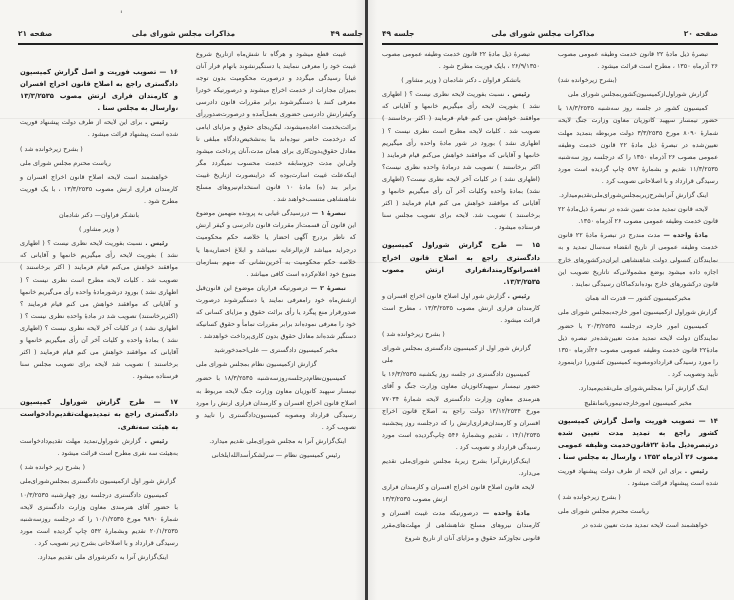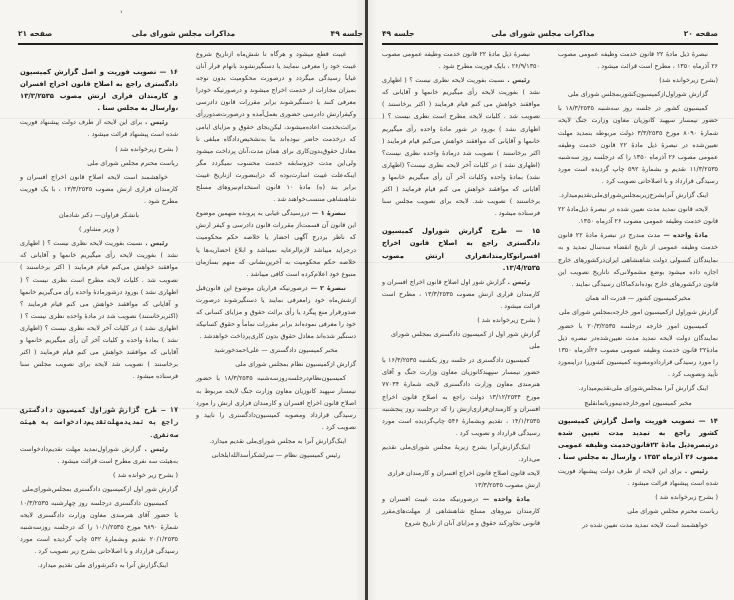--- a/index.html
+++ b/index.html
@@ -20,21 +20,21 @@
   .scan-line { position:absolute; left:0; width:734px; height:1px; background:rgba(0,0,0,0.05); }
 
   .runhead { position:absolute; top:29px; height:12px; font-size:7.5px; font-weight:bold; direction:rtl; }
   .runhead .r { position:absolute; right:0; }
   .runhead .c { position:absolute; left:0; right:14px; text-align:center; }
   .runhead .l { position:absolute; left:0; }
   .rule { position:absolute; top:43px; height:2px; background:#222; }
 
   .col { position:absolute; top:48px; direction:rtl; text-align:justify; font-size:6.4px; line-height:12.1px; color:#333; }
   .col p { margin:0 0 2px 0; }
-  .col .center { text-align:right; }
+  .col .center { text-align:left; }
   .col .bold { font-weight:bold; color:#1a1a1a; font-size:6.8px; }
   .col .sig { text-align:center; }
   .col .speaker { font-weight:bold;margin-top:12px; }
 
   .mark { position:absolute; font-size:9px; color:#444; }
 </style>
 </head>
 <body>
 
 <div class="spread">
@@ -58,21 +58,21 @@
 
   <div class="col" id="col-lo" style="left:20px; width:158px;">
       <p class="bold" style="margin-top: 18px;">۱۶ — تصویب فوریت و اصل گزارش کمیسیون دادگستری راجع به اصلاح قانون اخراج افسران و کارمندان فراری ارتش مصوب ۱۳/۳/۲۵۳۵ ،وارسال به مجلس سنا .</p>
       <p style="text-indent: 10px;"><span class="speaker">رئیس . </span><span>برای این لایحه از طرف دولت پیشنهاد فوریت شده است پیشنهاد قرائت میشود .</span></p>
       <p class="center">( بشرح زیرخوانده شد )</p>
       <p class="center">ریاست محترم مجلس شورای ملی</p>
       <p style="text-indent: 10px;"><span>خواهشمند است لایحه اصلاح قانون اخراج افسران و کارمندان فراری ارتش مصوب ۱۳/۳/۲۵۳۵ ، با یک فوریت مطرح شود .</span></p>
       <p class="sig">باتشکر فراوان— دکتر شادمان</p>
       <p class="sig">( وزیر مشاور )</p>
       <p style="text-indent: 10px;"><span class="speaker">رئیس . </span><span>نسبت بفوریت لایحه نظری نیست ؟ ( اظهاری نشد ) بفوریت لایحه رأی میگیریم خانمها و آقایانی که موافقند خواهش می‌کنم قیام فرمایند ( اکثر برخاستند ) تصویب شد . کلیات لایحه مطرح است نظری نیست ؟ ( اظهاری نشد ) بورود درشورمادهٔ واحده رأی می‌گیریم خانمها و آقایانی که موافقند خواهش می کنم قیام فرمایند ؟ (اکثربرخاستند) تصویب شد در مادهٔ واحده نظری نیست ؟ ( اظهاری نشد ) در کلیات آخر لایحه نظری نیست ؟ (اظهاری نشد ) بمادهٔ واحده و کلیات آخر آن رأی میگیریم خانمها و آقایانی که موافقند خواهش می کنم قیام فرمایند ( اکثر برخاستند ) تصویب شد لایحه برای تصویب مجلس سنا فرستاده میشود .</span></p>
-      <p class="bold" style="margin-top: 22px; font-family: Liberation Mono, monospace;">۱۷ — طرح گزارش شوراول کمیسیون دادگستری راجع به تمدیدمهلت‌تقدیم‌دادخواست به هیئت سه‌نفری.</p>
+      <p class="bold" style="margin-top: 14px;">۱۷ — طرح گزارش شوراول کمیسیون دادگستری راجع به تمدیدمهلت‌تقدیم‌دادخواست به هیئت سه‌نفری.</p>
       <p style="text-indent: 10px;"><span class="speaker">رئیس . </span><span>گزارش شوراول‌تمدید مهلت تقدیم‌دادخواست به‌هیئت سه نفری مطرح است قرائت میشود .</span></p>
       <p class="center">( بشرح زیر خوانده شد )</p>
       <p class="center">گزارش شور اول ازکمیسیون دادگستری بمجلس‌شورای‌ملی</p>
       <p style="text-indent: 10px;"><span>کمیسیون دادگستری درجلسه روز چهارشنبه ۱۰/۳/۲۵۳۵ با حضور آقای هنرمندی معاون وزارت دادگستری لایحه شمارهٔ ۹۸۹۰ مورخ ۱۰/۱/۲۵۳۵ را که درجلسه روزسه‌شنبه ۲۰/۱/۲۵۳۵ تقدیم وبشمارهٔ ۵۴۲ چاپ گردیده است مورد رسیدگی قرارداد و با اصلاحاتی بشرح زیر تصویب کرد .</span></p>
       <p style="text-indent: 10px;"><span>اینک‌گزارش آنرا به دکتر‌شورای ملی تقدیم میدارد.</span></p>
     </div>
 
   <div class="col" id="col-li" style="left:196px; width:160px;">
       <p style="text-indent: 10px;"><span>غیبت قطع میشود و هرگاه تا شش‌ماه ازتاریخ شروع غیبت خود را معرفی ننمایند یا دستگیرنشوند باتهام فرار آنان غیاباً رسیدگی میگردد و درصورت محکومیت بدون توجه بمیزان مجازات از خدمت اخراج میشوند و درصورتیکه خودرا معرفی کنند یا دستگیرشوند برابر مقررات قانون دادرسی وکیفرارتش دادرسی حضوری بعمل‌آمده و درصورت‌صدوررأی برائت‌بخدمت اعاده‌میشوند، لیکن‌بجای حقوق و مزایای ایامی که درخدمت حاضر نبوده‌اند بنا به‌تشخیص‌دادگاه مبلغی تا معادل حقوق‌بدون‌کاری برای همان مدت،آنان پرداخت میشود ولی‌این مدت جزوسابقه خدمت محسوب نمیگردد مگر اینکه‌علت غیبت اسارت‌بوده که دراینصورت ازتاریخ غیبت برابر بند (ه) مادهٔ ۱۰ قانون استخدام‌نیروهای مسلح شاهنشاهی منتسب‌خواهند شد .</span></p>
       <p style="text-indent: 10px;"><span class="speaker">تبصرهٔ ۱ — </span><span>دررسیدگی غیابی به پرونده متهمین موضوع این قانون آن قسمت‌از مقررات قانون دادرسی و کیفر ارتش که ناظر بردرج آگهی احضار یا خلاصه حکم محکومیت درجراید میباشد لازم‌الرعایه نمیباشد و ابلاغ احضاریه‌ها یا خلاصه حکم محکومیت به آخرین‌نشانی که متهم بسازمان متبوع خود اعلام‌کرده است کافی میباشد .</span></p>
@@ -86,22 +86,23 @@
 
   <div class="runhead" style="left:382px; width:336px;">
     <span class="r">صفحه ۲۰</span>
     <span class="c">مذاکرات مجلس شورای ملی</span>
     <span class="l">جلسه ۴۹</span>
   </div>
   <div class="rule" style="left:382px; width:336px;"></div>
 
   <div class="col" id="col-ri" style="left:382px; width:158px;">
       <p style="text-indent: 10px;"><span>تبصرهٔ ذیل مادهٔ ۲۲ قانون خدمت وظیفه عمومی مصوب ۲۶/۹/۱۳۵۰ ، بایک فوریت مطرح شود .</span></p>
+      <p class="sig">باتشکر فراوان ـ دکتر شادمان ( وزیر مشاور )</p>
       <p style="text-indent: 10px;"><span class="speaker">رئیس . </span><span>نسبت بفوریت لایحه نظری نیست ؟ ( اظهاری نشد ) بفوریت لایحه رأی میگیریم خانمها و آقایانی که موافقند خواهش می کنم قیام فرمایند ( اکثر برخاستند ) تصویب شد . کلیات لایحه مطرح است نظری نیست ؟ ( اظهاری نشد ) بورود در شور مادهٔ واحده رأی میگیریم خانمها و آقایانی که موافقند خواهش می‌کنم قیام فرمایند ( اکثر برخاستند ) تصویب شد درمادهٔ واحده نظری نیست؟ (اظهاری نشد ) در کلیات آخر لایحه نظری نیست؟ (اظهاری نشد) بمادهٔ واحده وکلیات آخر آن رأی میگیریم خانمها و آقایانی که موافقند خواهش می کنم قیام فرمایند ( اکثر برخاستند ) تصویب شد. لایحه برای تصویب مجلس سنا فرستاده میشود .</span></p>
-      <p class="bold" style="margin-top: 6px;">۱۵ — طرح گزارش شوراول کمیسیون دادگستری راجع به اصلاح قانون اخراج افسرانوکارمندانفراری ارتش مصوب ۱۳/4/۲۵۳۵.</p>
+      <p class="bold" style="margin-top: 6px;">۱۵ — طرح گزارش شوراول کمیسیون دادگستری راجع به اصلاح قانون اخراج افسرانوکارمندانفراری ارتش مصوب ۱۳/۳/۲۵۳۵.</p>
       <p style="text-indent: 10px;"><span class="speaker">رئیس . </span><span>گزارش شور اول اصلاح قانون اخراج افسران و کارمندان فراری ارتش مصوب ۱۳/۳/۲۵۳۵ ، مطرح است قرائت میشود .</span></p>
       <p class="center">( بشرح زیرخوانده شد )</p>
       <p class="center">گزارش شور اول از کمیسیون دادگستری بمجلس شورای ملی</p>
       <p style="text-indent: 10px;"><span>کمیسیون دادگستری در جلسه روز یکشنبه ۱۶/۳/۲۵۳۵ با حضور تیمسار سپهبدکاتوزیان معاون وزارت جنگ و آقای هنرمندی معاون وزارت دادگستری لایحه شمارهٔ ۷۷۰۳۴ مورخ ۱۳/۱۲/۲۵۳۴ دولت راجع به اصلاح قانون اخراج افسران و کارمندان‌فراری‌ارتش را که درجلسه روز پنجشنبه ۱۴/۱/۲۵۳۵ ، تقدیم وبشمارهٔ ۵۴۶ چاپ‌گردیده است مورد رسیدگی قرارداد و تصویب کرد .</span></p>
       <p style="text-indent: 10px;"><span>اینک‌گزارش‌آنرا بشرح زیربهٔ مجلس شورای‌ملی تقدیم می‌دارد.</span></p>
       <p class="center">لایحه قانون اصلاح قانون اخراج افسران و کارمندان فراری ارتش مصوب ۱۳/۳/۲۵۳۵</p>
       <p style="text-indent: 10px;"><span class="speaker">مادهٔ واحده — </span><span>درصورتیکه مدت غیبت افسران و کارمندان نیروهای مسلح شاهنشاهی از مهلت‌های‌مقرر قانونی تجاوزکند حقوق و مزایای آنان از تاریخ شروع</span></p>
     </div>
 
   <div class="col" id="col-ro" style="left:558px; width:160px;">

